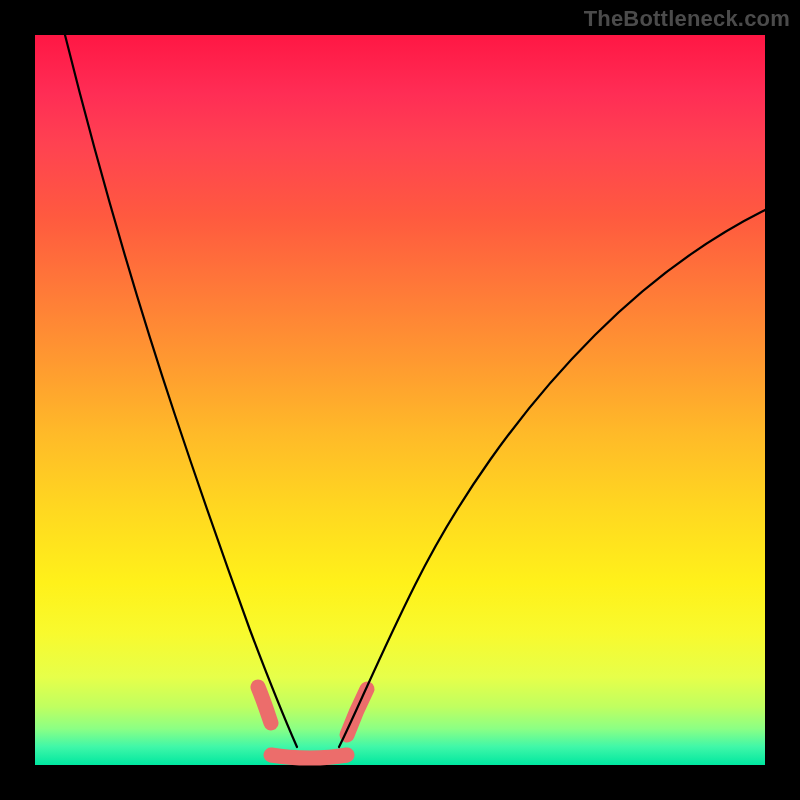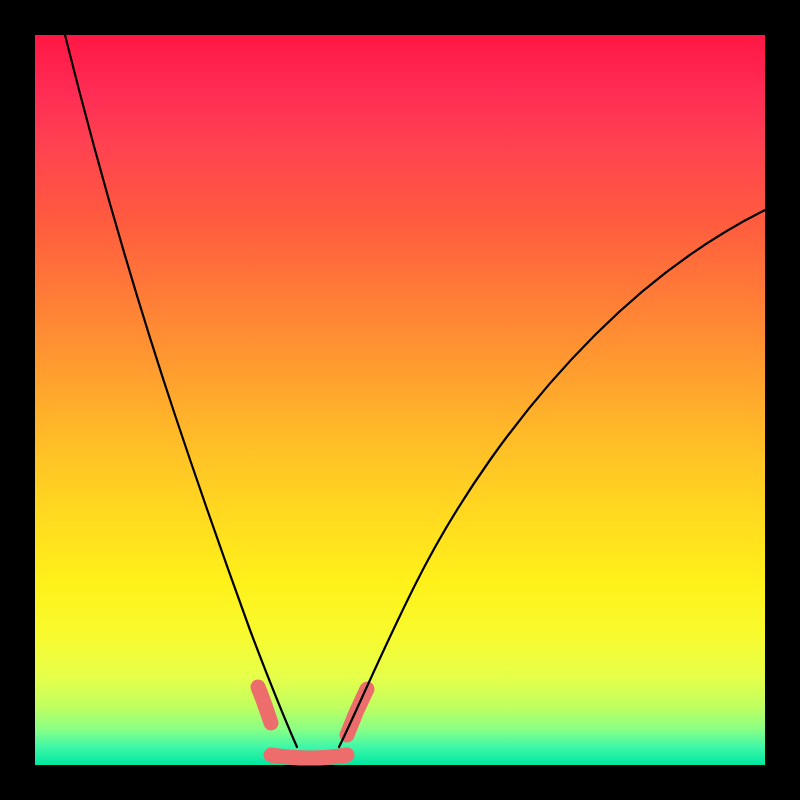--- a/index.html
+++ b/index.html
@@ -80,20 +80,21 @@
     stroke: #ec6d6b;
     stroke-width: 15;
     stroke-linecap: round;
   }
 </style>
 </head>
 <body>
 
 <div class="frame">
 
+  <div class="watermark">TheBottleneck.com</div>
 
   <div class="plot-area">
 
     <svg class="curves" viewBox="0 0 730 730">
 
       <path class="curve" d="M 30 0
                C 60 120, 100 260, 140 380
                C 170 470, 195 540, 215 595
                C 232 640, 248 680, 262 712"></path>
 

